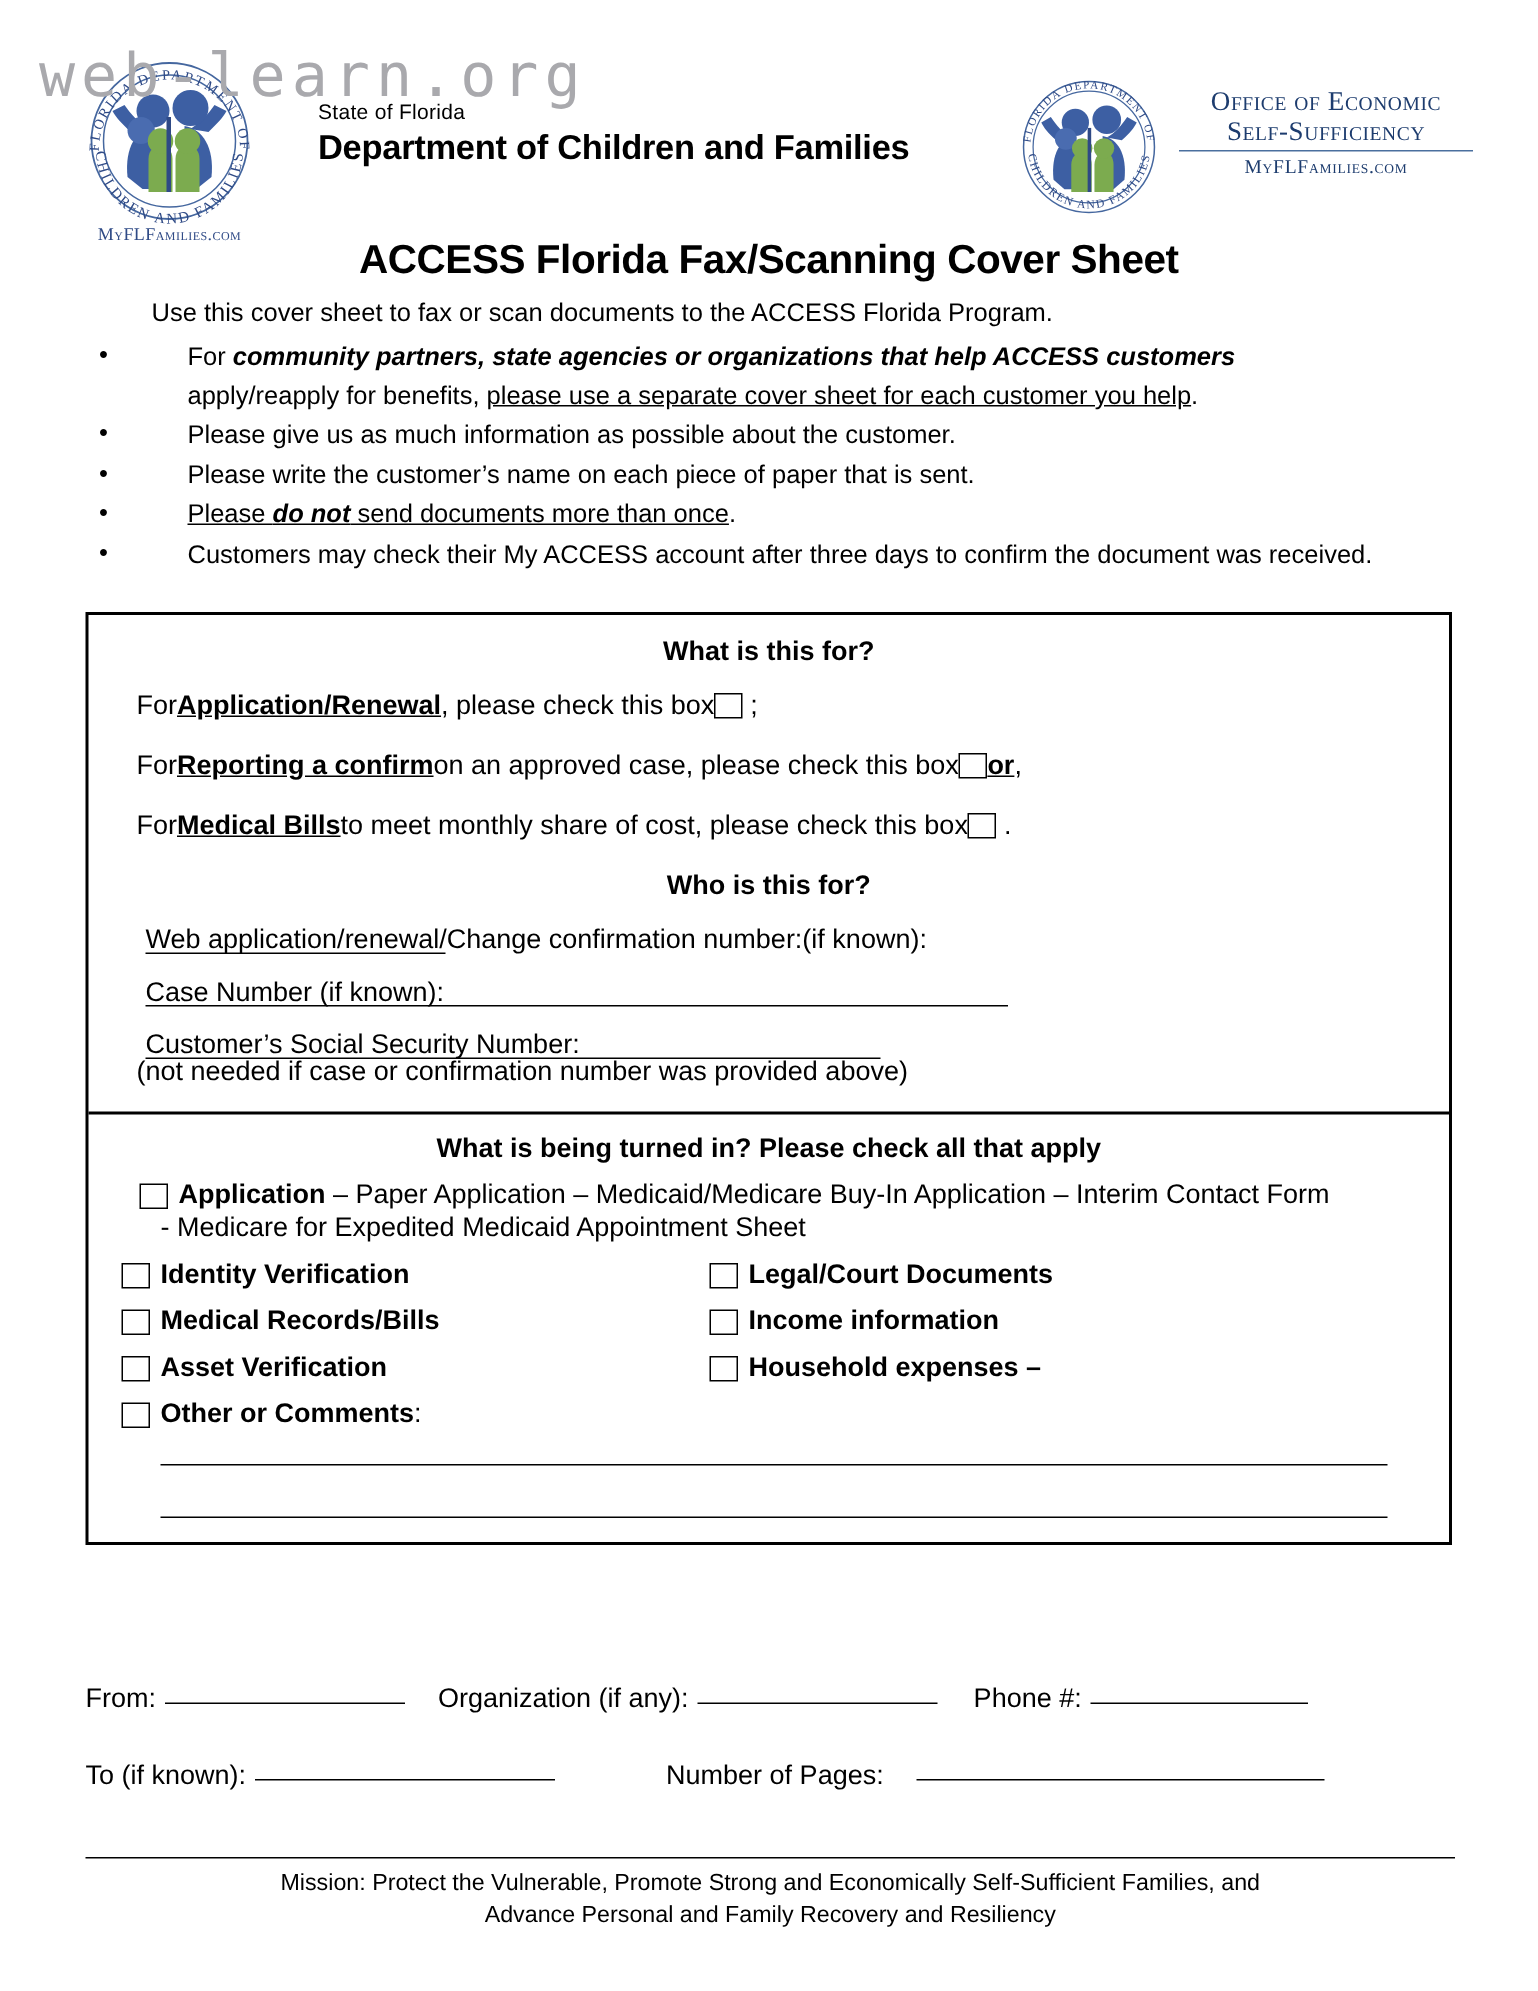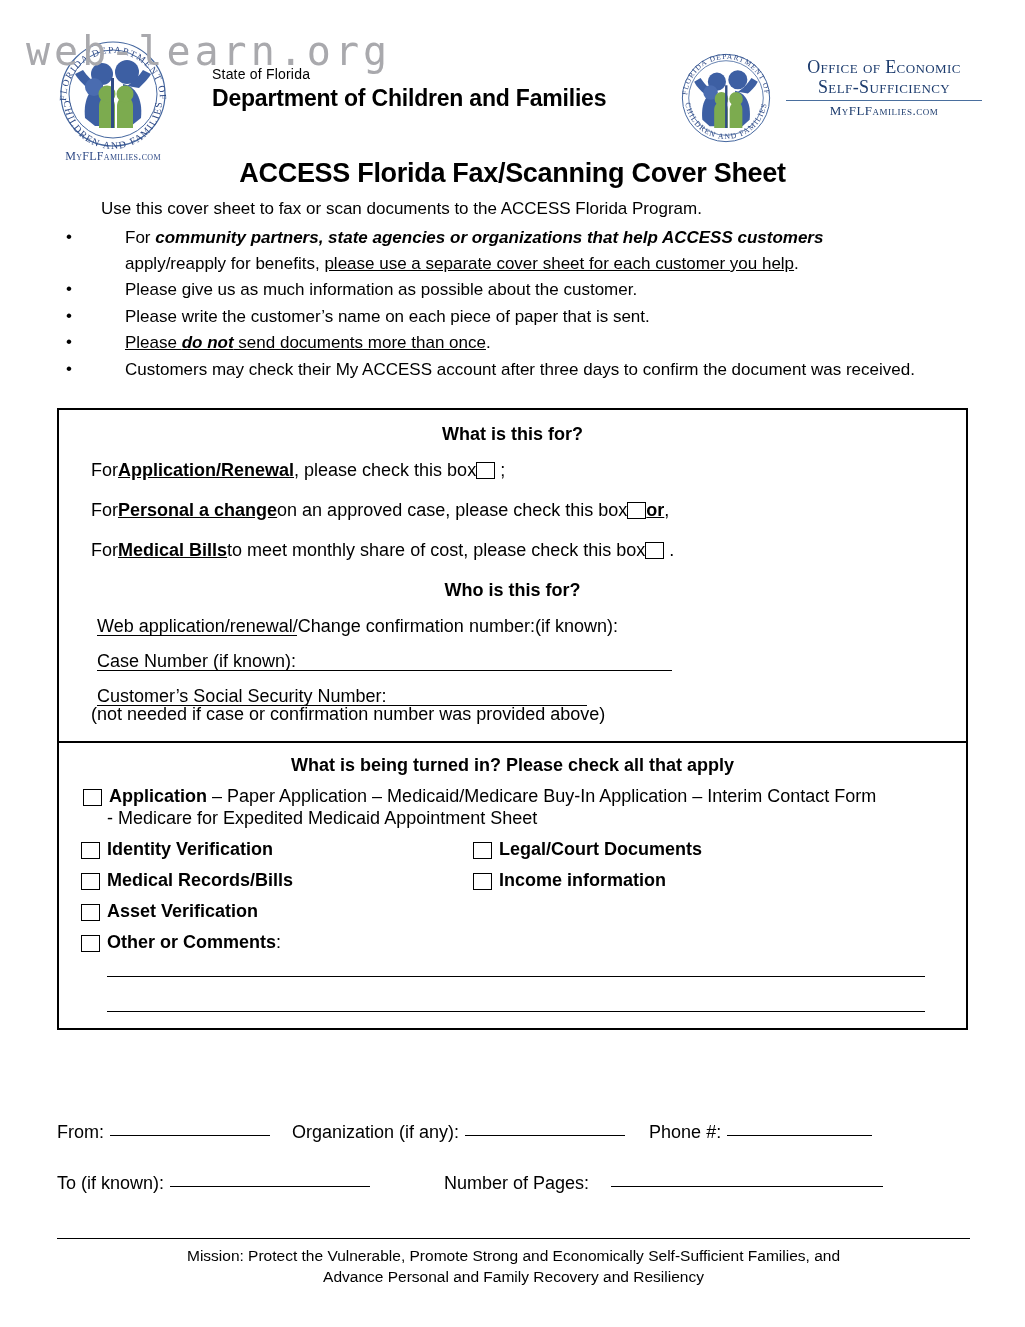--- a/index.html
+++ b/index.html
@@ -206,21 +206,21 @@
   }
 
   
   #section-turned-in {
     padding: 12px 0 16px 0;
   }
   .ti-row {
     display: flex;
     align-items: flex-start;
     font-size: 18px;
-    margin-left: 24px;
+    margin-left: 34px;
   }
   .ti-row .cbox { margin-top: 3px; margin-right: 7px; }
   .ti-bold { font-weight: bold; }
   #app-sub {
     font-size: 18px;
     margin: 1px 0 0 48px;
   }
   .two-col {
     display: flex;
     margin-left: 22px;
@@ -377,21 +377,21 @@
       <span>For </span>
         <span class="bu">Application/Renewal</span>
         <span>, please check this box </span>
       <span class="cbox"></span>
         <span class="sp4"></span>
         <span>;</span>
     </div>
 
     <div class="purpose-line">
       <span>For </span>
-        <span class="bu">Personal a change</span>
+        <span class="bu">Reporting a confirm</span>
         <span> on an approved case, please check this box </span>
       <span class="cbox"></span>
         <span class="bu">or</span>
         <span>,</span>
     </div>
 
     <div class="purpose-line">
       <span>For </span>
         <span class="bu">Medical Bills</span>
         <span> to meet monthly share of cost, please check this box </span>
@@ -445,20 +445,24 @@
       <div class="col-b">
         <span class="cbox"></span>
         <span class="ti-label">Income information</span>
       </div>
     </div>
 
     <div class="two-col">
       <div class="col-a">
         <span class="cbox"></span>
         <span class="ti-label">Asset Verification</span>
+      </div>
+      <div class="col-b">
+        <span class="cbox"></span>
+        <span class="ti-label">Household expenses –</span>
       </div>
     </div>
 
     <div class="two-col" id="other-row">
       <div class="col-a" style="width:auto">
         <span class="cbox"></span>
         <span class="ti-label">Other or Comments</span>
           <span style="font-size:18px">:</span>
       </div>
     </div>

